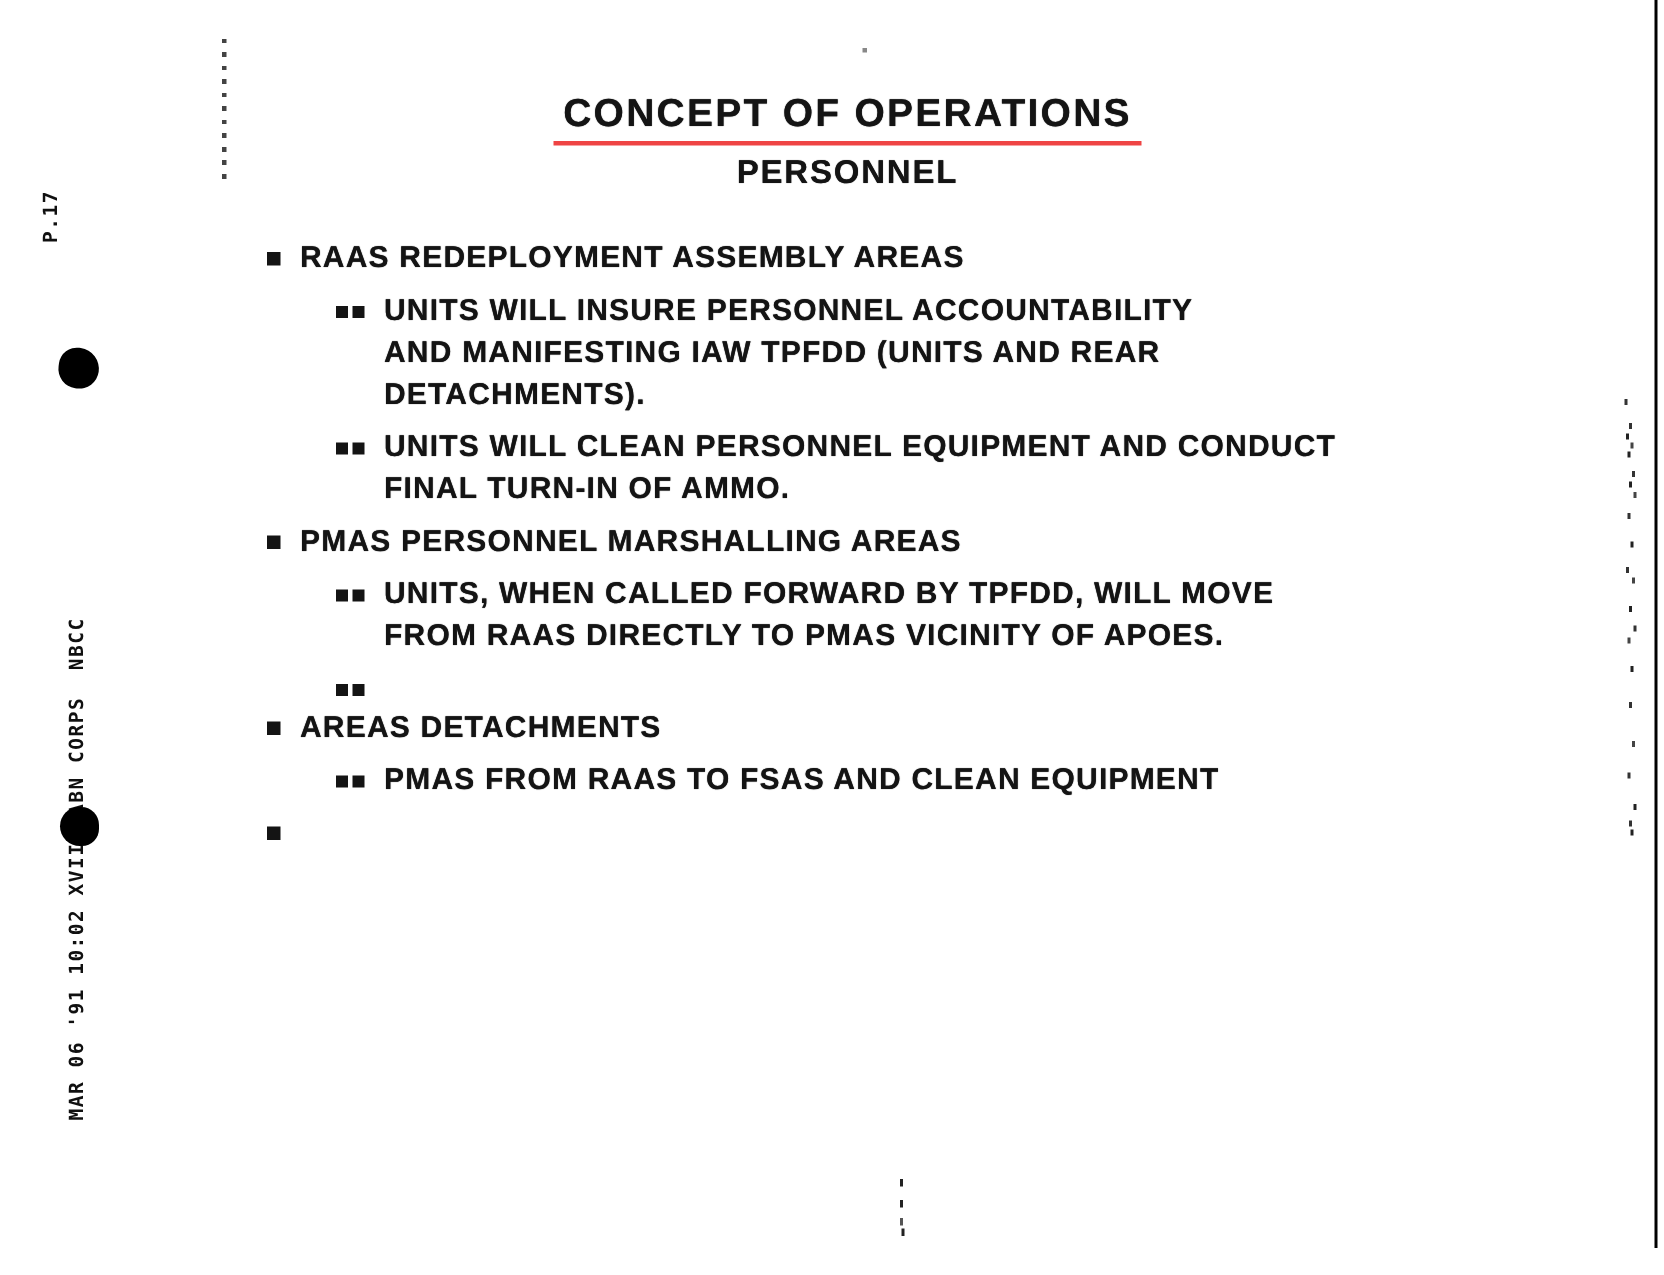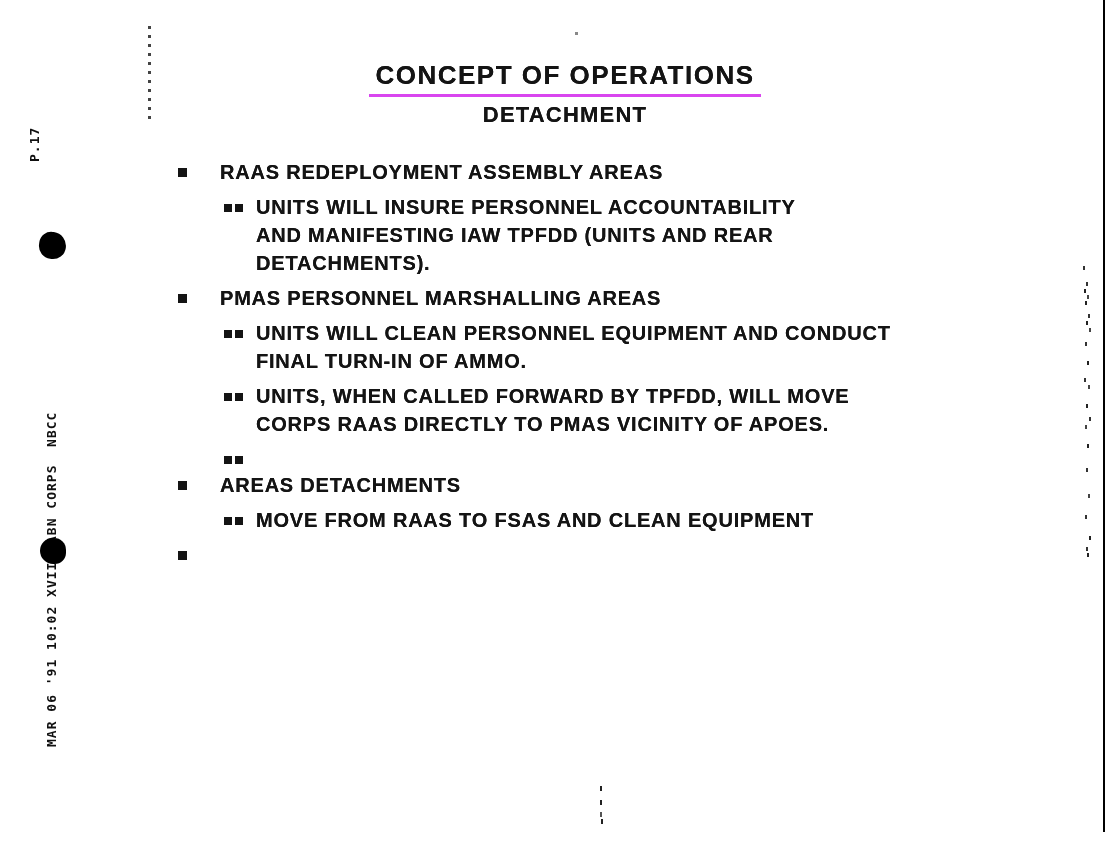--- a/index.html
+++ b/index.html
@@ -7,32 +7,32 @@
     width:1109px; height:850px; position:relative; overflow:hidden;
     background:#ffffff;
     font-family:"Liberation Sans", sans-serif;
   }
   .page { position:absolute; inset:0; background:#fff; }
 
   
   .title-block { position:absolute; left:150px; top:60px; width:830px; text-align:center; color:#141414; }
   .doc-title {
     display:inline-block; font-size:26px; font-weight:bold; letter-spacing:1.5px;
-    border-bottom:3px solid #d946ef; padding:0 6px 3px 6px;
+    border-bottom:3px solid #ef4444; padding:0 6px 3px 6px;
     text-shadow:0 0 0.6px #141414;
   }
   .doc-subtitle {
     font-size:22px; font-weight:bold; letter-spacing:1.2px; margin-top:5px;
     text-shadow:0 0 0.5px #141414;
   }
 
   
   .bullets { position:absolute; left:150px; top:153px; width:900px; color:#141414; }
   .item { display:flex; margin-bottom:7px; }
-  .item.lvl1 { padding-left:28px; margin-top:5px;gap:20px; }
+  .item.lvl1 { padding-left:28px; margin-top:5px; }
   .item.lvl2 { padding-left:74px; }
   .marker { display:flex; gap:3px; padding-top:10px; flex:0 0 auto; }
   .sq { width:9px; height:9px; background:#141414; }
   .lvl2 .marker { padding-top:11px; }
   .lvl2 .sq { width:8px; height:8px; }
   .txt {
     margin-left:13px; white-space:pre;
     font-size:20px; font-weight:bold; line-height:28px; letter-spacing:0.8px;
     text-shadow:0 0 0.6px #141414;
   }
@@ -79,21 +79,21 @@
   }
   .tiny-dot { position:absolute; left:575px; top:32px; width:3px; height:3px; background:#888; }
 </style>
 </head>
 <body>
 
 <div class="page">
 
   <div class="title-block">
     <div class="doc-title">CONCEPT OF OPERATIONS</div>
-    <div class="doc-subtitle">DETACHMENT</div>
+    <div class="doc-subtitle">PERSONNEL</div>
   </div>
 
   <div class="bullets">
 
     <div class="item lvl1">
       <span class="marker">
           <span class="sq"></span>
         </span>
       <span class="txt">RAAS REDEPLOYMENT ASSEMBLY AREAS</span>
     </div>
@@ -101,43 +101,43 @@
     <div class="item lvl2">
       <span class="marker">
           <span class="sq"></span>
           <span class="sq"></span>
         </span>
       <span class="txt">UNITS WILL INSURE PERSONNEL ACCOUNTABILITY
 AND MANIFESTING IAW TPFDD (UNITS AND REAR
 DETACHMENTS).</span>
     </div>
 
+    <div class="item lvl2">
+      <span class="marker">
+          <span class="sq"></span>
+          <span class="sq"></span>
+        </span>
+      <span class="txt">UNITS WILL CLEAN PERSONNEL EQUIPMENT AND CONDUCT
+FINAL TURN-IN OF AMMO.</span>
+    </div>
+
     <div class="item lvl1">
       <span class="marker">
           <span class="sq"></span>
         </span>
       <span class="txt">PMAS PERSONNEL MARSHALLING AREAS</span>
     </div>
 
     <div class="item lvl2">
       <span class="marker">
           <span class="sq"></span>
           <span class="sq"></span>
         </span>
-      <span class="txt">UNITS WILL CLEAN PERSONNEL EQUIPMENT AND CONDUCT
-FINAL TURN-IN OF AMMO.</span>
-    </div>
-
-    <div class="item lvl2">
-      <span class="marker">
-          <span class="sq"></span>
-          <span class="sq"></span>
-        </span>
       <span class="txt">UNITS, WHEN CALLED FORWARD BY TPFDD, WILL MOVE
-CORPS RAAS DIRECTLY TO PMAS VICINITY OF APOES.</span>
+FROM RAAS DIRECTLY TO PMAS VICINITY OF APOES.</span>
     </div>
 
     <div class="item lvl2">
       <span class="marker">
           <span class="sq"></span>
           <span class="sq"></span>
         </span>
     </div>
 
     <div class="item lvl1">
@@ -145,21 +145,21 @@
           <span class="sq"></span>
         </span>
       <span class="txt">AREAS DETACHMENTS</span>
     </div>
 
     <div class="item lvl2">
       <span class="marker">
           <span class="sq"></span>
           <span class="sq"></span>
         </span>
-      <span class="txt">MOVE FROM RAAS TO FSAS AND CLEAN EQUIPMENT</span>
+      <span class="txt">PMAS FROM RAAS TO FSAS AND CLEAN EQUIPMENT</span>
     </div>
 
 
     <div class="item lvl1">
       <span class="marker">
           <span class="sq"></span>
         </span>
     </div>
 
   </div>

